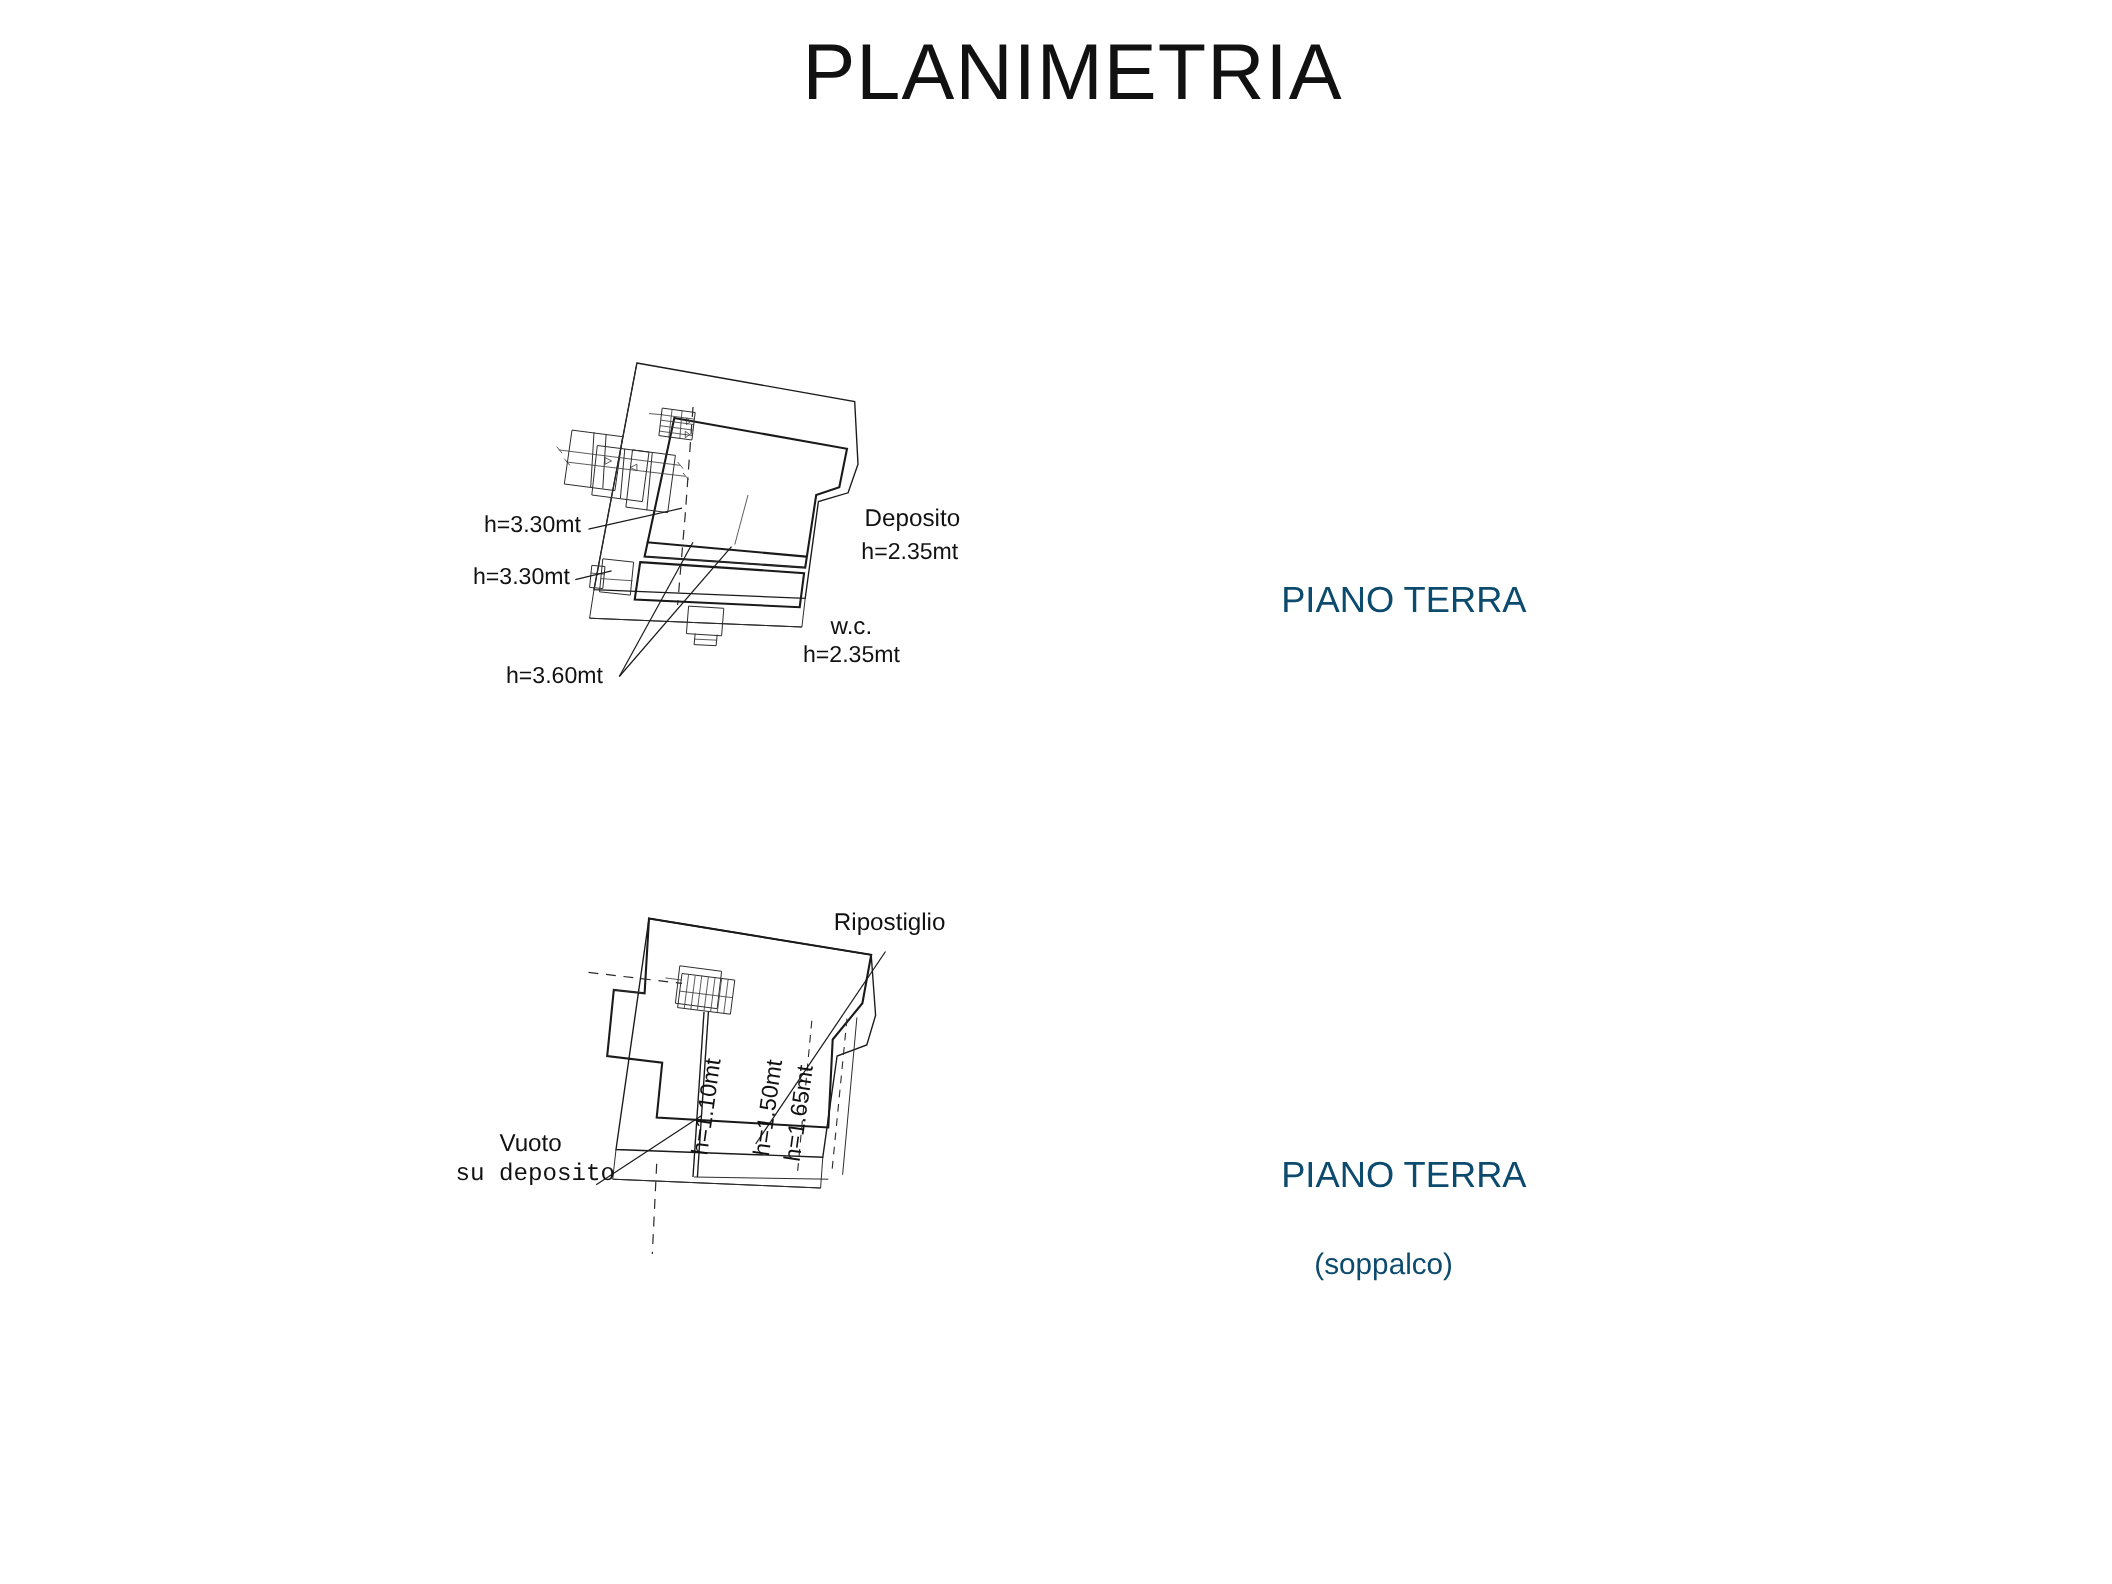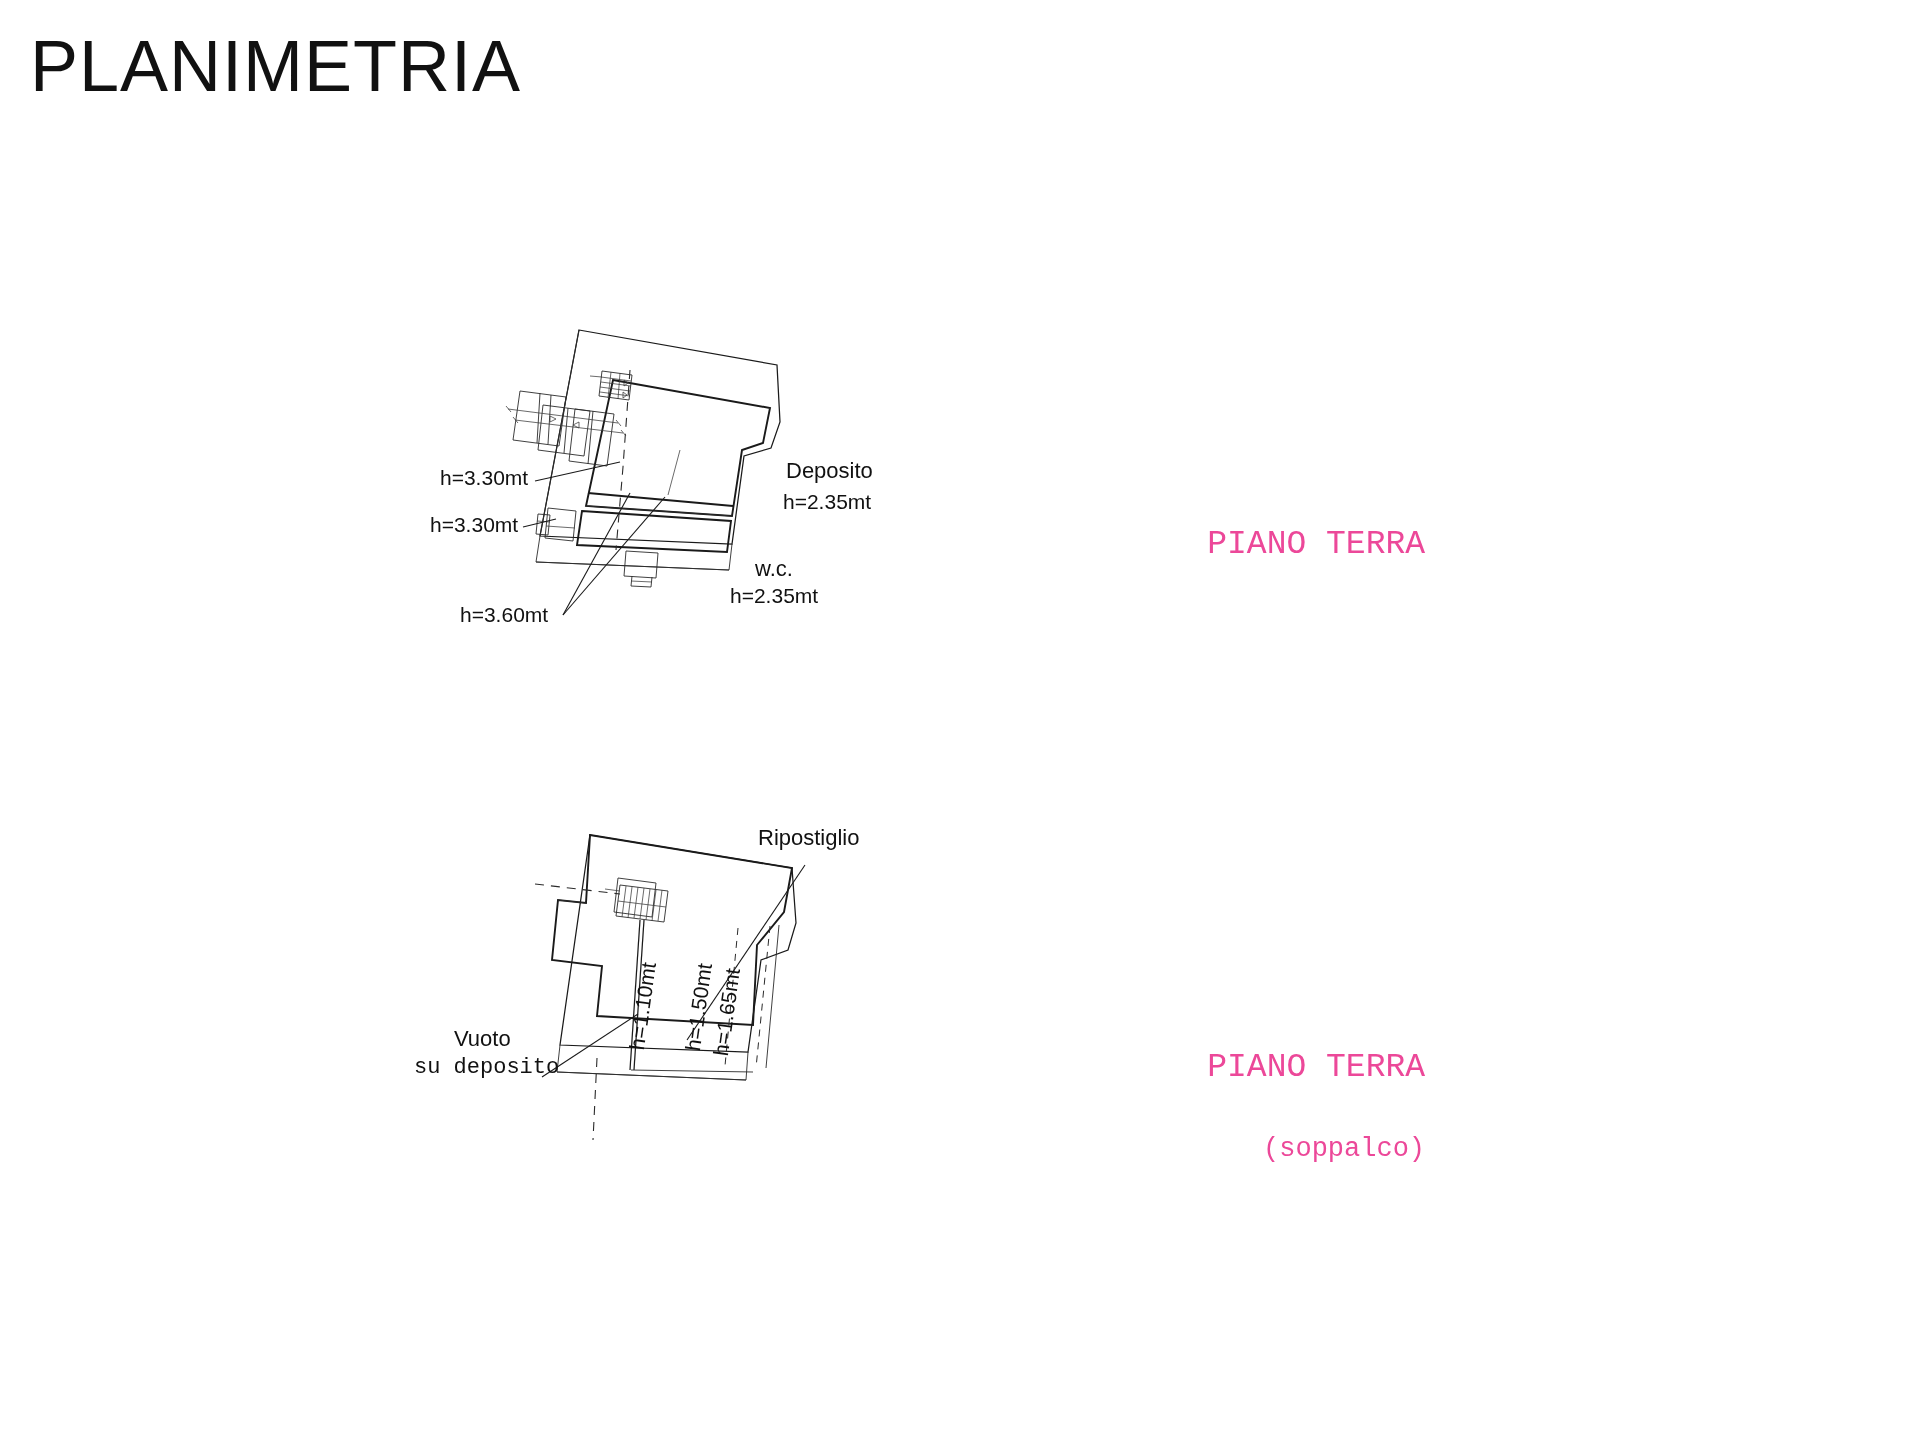--- a/index.html
+++ b/index.html
@@ -17,39 +17,39 @@
     color: #000000;
     overflow: hidden;
   }
 
   
   #doc-title {
     position: absolute;
     left: 0;
     top: 30px;
     width: 1920px;
+    text-align: center;
     font-size: 72px;
     font-weight: 400;
     letter-spacing: 1px;
     line-height: 1;
     color: #111111;
     padding-left: 30px;
     box-sizing: border-box;
   }
 
   
   .floor-caption {
     position: absolute;
     font-size: 33px;
     font-weight: 400;
     line-height: 1.28;
-    color: #ec4899;
+    color: #0c4a6e;
     white-space: pre;
-    text-align: right;
-    font-family: Liberation Mono, monospace;
+    text-align: center;
   }
   #caption-ground      { left: 1128px; top: 482px; }
   #caption-mezzanine   { left: 1128px; top: 1005px; }
   #caption-mezzanine .sub { display: block; font-size: 27px; }
 
   
   .sheet {
     position: absolute;
   }
   #sheet-ground    { left: 480px;  top: 330px;  width: 460px; height: 360px; }

